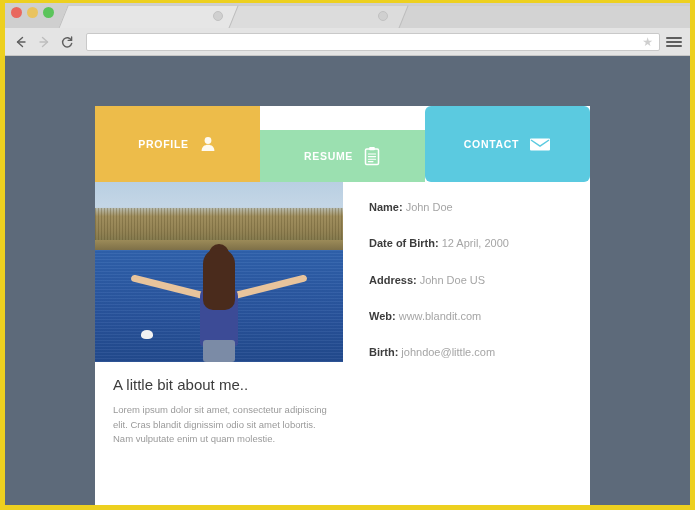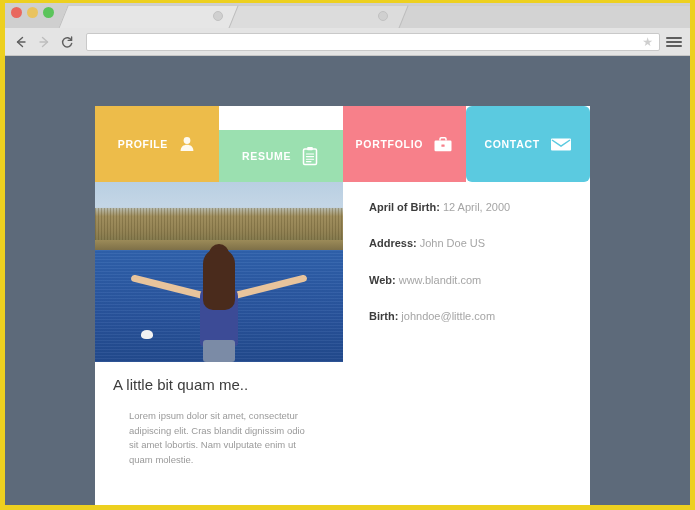--- a/index.html
+++ b/index.html
@@ -337,21 +337,21 @@
   #about-title {
     font-size: 15px;
     color: #3c3c3c;
     font-weight: normal;
     margin: 0 0 10px 0;
   }
   #about-text {
     font-size: 9.5px;
     line-height: 1.55;
     color: #9a9a9a;
-    margin: 16px;
+    margin: 0;
   }
 
   #right-column {
     flex: 1;
     padding: 18px 0 0 26px;
     box-sizing: border-box;
   }
   .info-row {
     margin-bottom: 22px;
     font-size: 11px;
@@ -453,30 +453,20 @@
             <span class="nav-label">RESUME</span>
             <span class="nav-icon">
               <svg width="18" height="20" viewBox="0 0 18 20" aria-hidden="true">
                 <rect x="2.5" y="3" width="13" height="15.5" rx="1.2" fill="none" stroke="#ffffff" stroke-width="1.5"></rect>
                 <rect x="6.2" y="1" width="5.6" height="3.2" rx="0.8" fill="#ffffff"></rect>
                 <path d="M5.4 8 H12.6 M5.4 10.6 H12.6 M5.4 13.2 H12.6 M5.4 15.6 H10" stroke="#ffffff" stroke-width="1.1" stroke-linecap="round"></path>
               </svg>
             </span>
           </div>
 
-          <div class="nav-item" id="nav-portfolio">
-            <span class="nav-label">PORTFOLIO</span>
-            <span class="nav-icon">
-              <svg width="20" height="17" viewBox="0 0 20 17" aria-hidden="true">
-                <rect x="1.5" y="4.6" width="17" height="10.6" rx="1.2" fill="#ffffff"></rect>
-                <path d="M7 4.4 V3 a1.2 1.2 0 0 1 1.2-1.2 h3.6 A1.2 1.2 0 0 1 13 3 v1.4" fill="none" stroke="#ffffff" stroke-width="1.5"></path>
-                <rect x="8.4" y="8.4" width="3.2" height="2.4" rx="0.4" fill="#f7808a"></rect>
-              </svg>
-            </span>
-          </div>
 
           <div class="nav-item" id="nav-contact">
             <span class="nav-label">CONTACT</span>
             <span class="nav-icon">
               <svg width="22" height="15" viewBox="0 0 22 15" aria-hidden="true">
                 <rect x="1" y="1.5" width="20" height="12" rx="1" fill="#ffffff"></rect>
                 <path d="M2 3 L11 9.2 L20 3" fill="none" stroke="#5bcae0" stroke-width="1.5" stroke-linejoin="round"></path>
               </svg>
             </span>
           </div>
@@ -493,28 +483,31 @@
               <div class="person-arm arm-left"></div>
               <div class="person-arm arm-right"></div>
               <div class="person-head"></div>
               <div class="person-hair"></div>
               <div class="person-body"></div>
               <div class="person-shorts"></div>
               <div class="photo-bird"></div>
             </div>
 
             <div id="about-section">
-              <h2 id="about-title">A little bit quam me..</h2>
+              <h2 id="about-title">A little bit about me..</h2>
               <p id="about-text">Lorem ipsum dolor sit amet, consectetur adipiscing elit. Cras blandit dignissim odio sit amet lobortis. Nam vulputate enim ut quam molestie.</p>
             </div>
           </div>
 
           <div id="right-column">
             <div class="info-row">
-              <span class="info-label">April of Birth:</span><span class="info-value">12 April, 2000</span>
+              <span class="info-label">Name:</span><span class="info-value">John Doe</span>
+            </div>
+            <div class="info-row">
+              <span class="info-label">Date of Birth:</span><span class="info-value">12 April, 2000</span>
             </div>
             <div class="info-row">
               <span class="info-label">Address:</span><span class="info-value">John Doe US</span>
             </div>
             <div class="info-row">
               <span class="info-label">Web:</span><span class="info-value">www.blandit.com</span>
             </div>
             <div class="info-row">
               <span class="info-label">Birth:</span><span class="info-value">johndoe@little.com</span>
             </div>

